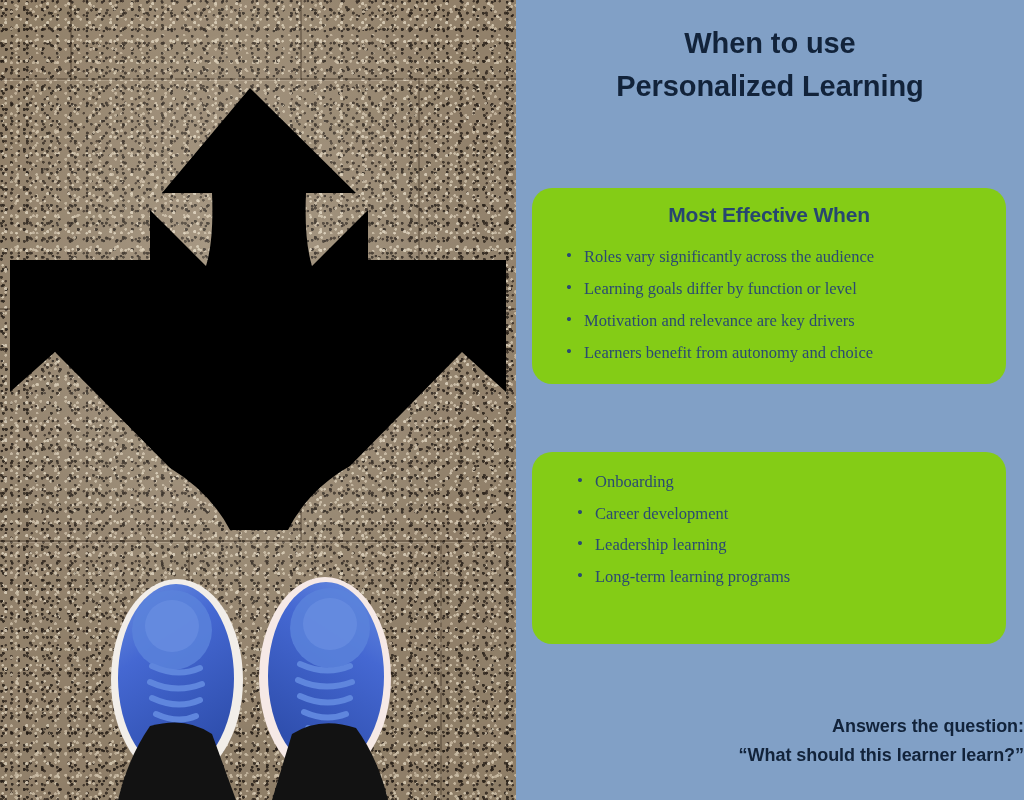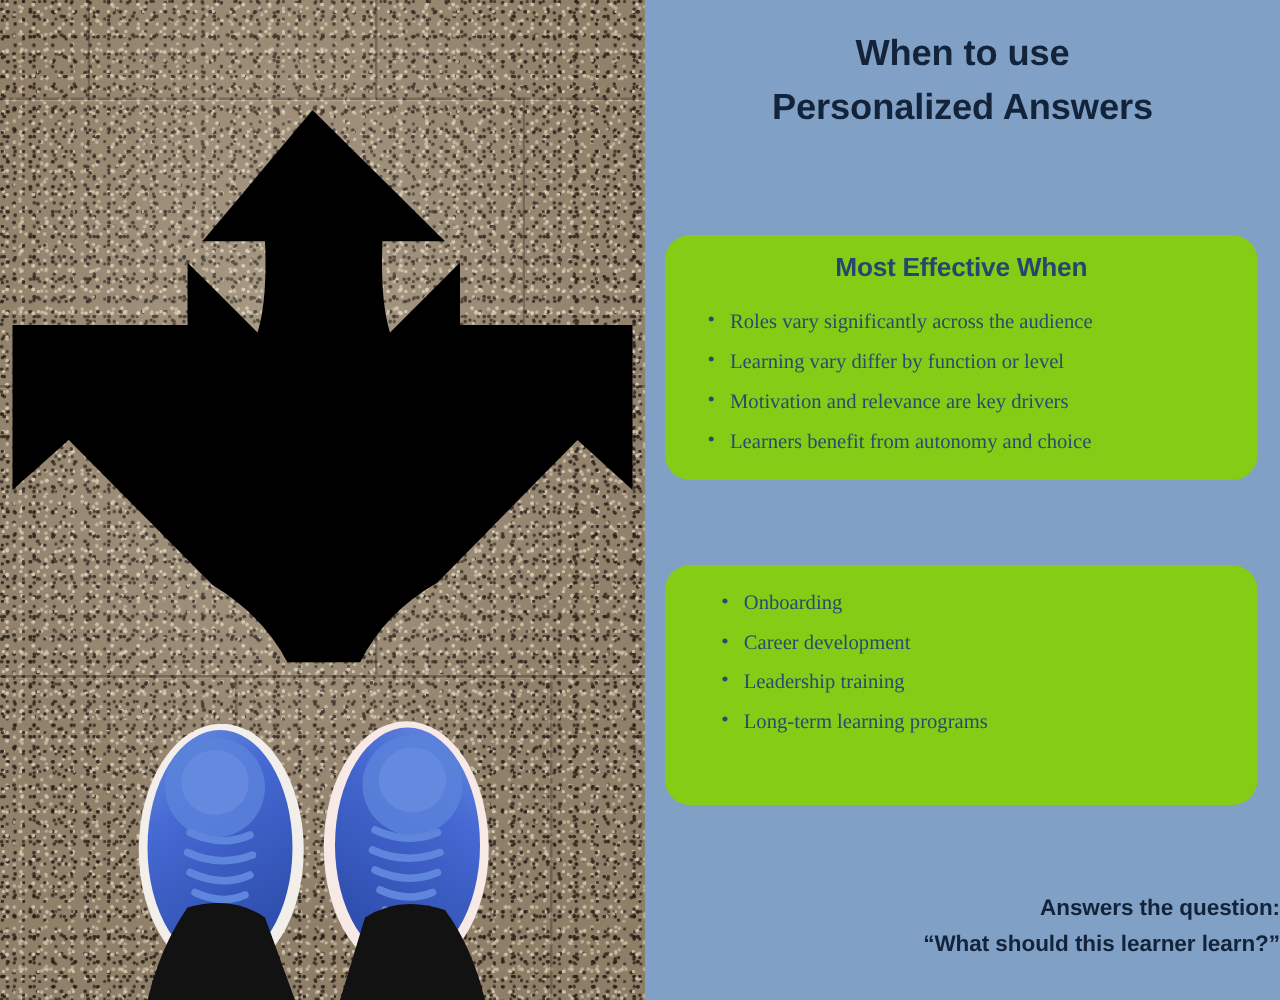--- a/index.html
+++ b/index.html
@@ -271,38 +271,38 @@
         <path fill="#121212" d="M150 236 Q186 226 212 244 L236 310 L118 310 Q128 268 150 236 Z"></path>
         <path fill="#121212" d="M292 244 Q320 226 356 238 Q378 268 388 310 L272 310 Z"></path>
       </svg>
     </div>
   </div>
 
   <div class="content-panel">
 
     <div class="headline">
       <span class="line">When to use</span>
-      <span class="line">Personalized Answers</span>
+      <span class="line">Personalized Learning</span>
     </div>
 
     <div class="card" id="card-effective">
       <div class="card-title">Most Effective When</div>
       <ul class="bullets">
         <li>Roles vary significantly across the audience</li>
-        <li>Learning vary differ by function or level</li>
+        <li>Learning goals differ by function or level</li>
         <li>Motivation and relevance are key drivers</li>
         <li>Learners benefit from autonomy and choice</li>
       </ul>
     </div>
 
     <div class="card" id="card-best">
       <ul class="bullets">
         <li>Onboarding</li>
         <li>Career development</li>
-        <li>Leadership training</li>
+        <li>Leadership learning</li>
         <li>Long-term learning programs</li>
       </ul>
     </div>
 
     <div class="footer-note">
       <span class="line">Answers the question:</span>
       <span class="line">“What should this learner learn?”</span>
     </div>
   </div>
 </div>

